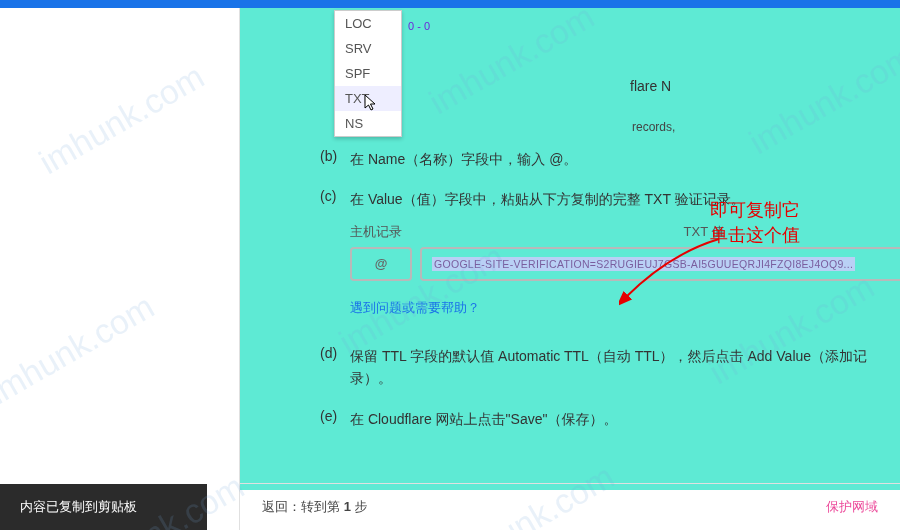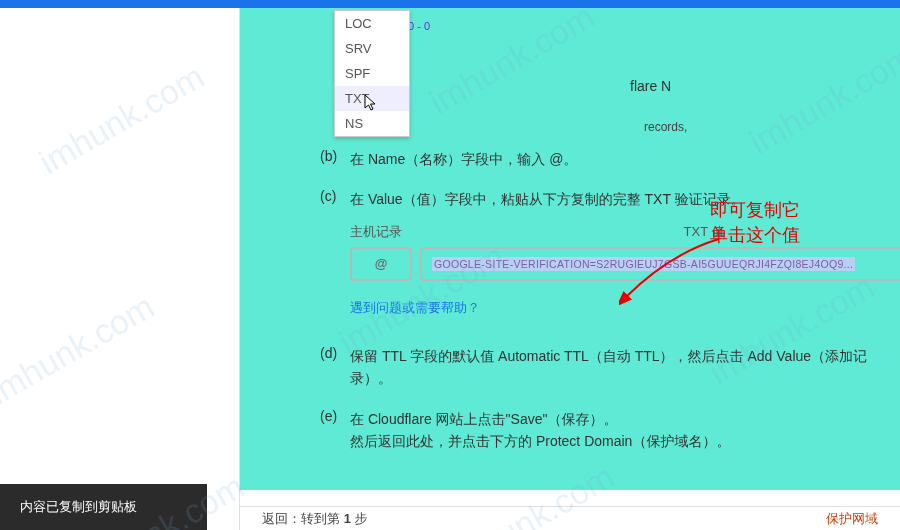--- a/index.html
+++ b/index.html
@@ -22,21 +22,21 @@
       border-right: 1px solid #e0e0e0;
     }
     .main {
       position: absolute; left: 240px; top: 8px; right: 0; bottom: 40px;
       background: #5eead4;
       padding: 0 20px;
     }
     .dropdown {
       position: absolute;
       left: 334px; top: 10px;
-      width: 76px;
+      width: 68px;
       background: #fff;
       border: 1px solid #ccc;
       box-shadow: 0 2px 4px rgba(0,0,0,.2);
       z-index: 5;
     }
     .dropdown-item {
       padding: 5px 10px;
       font-size: 13px;
       color: #555;
       cursor: pointer;
@@ -46,21 +46,21 @@
       position: absolute;
       left: 408px; top: 20px;
       font-size: 11px;
       color: #6d28d9;
     }
     .behind-text {
       position: absolute; left: 390px; top: 70px;
       color: #333;
     }
     .behind-text2 {
-      position: absolute; left: 404px; top: 112px;
+      position: absolute; left: 392px; top: 112px;
       font-size: 12px; color: #444;
     }
     .content { margin-top: 140px; }
     .step { margin: 18px 0 0 60px; display: flex; }
     .step-label { width: 30px; flex-shrink: 0; }
     .step-body { flex: 1; line-height: 1.6; }
     .step-body .bold { font-weight:400; }
     .record-box {
       margin: 12px 0 0 90px;
       width: 620px;
@@ -96,28 +96,28 @@
       white-space: nowrap;
       padding: 1px 2px;
     }
     .help-link {
       margin: 18px 0 0 90px;
       color: #1a73e8;
       font-size: 13px;
       font-family: Liberation Serif, serif;
     }
     .footer {
-      position: absolute; left: 240px; right: 0; bottom: 0; height: 24px;
+      position: absolute; left: 240px; right: 0; bottom: 0; height: 47px;
       border-top: 1px solid #e0e0e0;
       display: flex; align-items: center; justify-content: space-between;
       padding: 0 22px;
       font-size: 13px;
     }
     .footer-left { color: #444; }
-    .footer-right a { color: #c2410c; text-decoration: none; }
+    .footer-right a { color: #ec4899; text-decoration: none; }
     .toast {
       position: absolute; left: 0; bottom: 0;
       background: #2b2b2b; color: #fff;
       padding: 14px 20px;
       font-size: 13px;
       width: 207px;
     }
     .annotation {
       position: absolute;
       left: 710px; top: 198px;
@@ -191,23 +191,20 @@
       <div class="step-label">(d)</div>
       <div class="step-body">
         <span>保留 </span><span class="bold">TTL</span><span> 字段的默认值 </span><span class="bold">Automatic TTL</span><span>（自动 TTL），然后点击 </span><span class="bold">Add Value</span><span>（添加记录）。</span>
       </div>
     </div>
 
     <div class="step">
       <div class="step-label">(e)</div>
       <div class="step-body">
         <div>在 Cloudflare 网站上点击"Save"（保存）。</div>
-        <div>
-          <span>然后</span><span class="bold">返回此处</span><span>，并点击下方的 </span><span class="bold">Protect Domain</span><span>（保护域名）。</span>
-        </div>
       </div>
     </div>
   </div>
 </div>
 
 <div class="dropdown">
     <div class="dropdown-item">LOC</div>
     <div class="dropdown-item">SRV</div>
     <div class="dropdown-item">SPF</div>
     <div class="dropdown-item hover">TXT</div>

